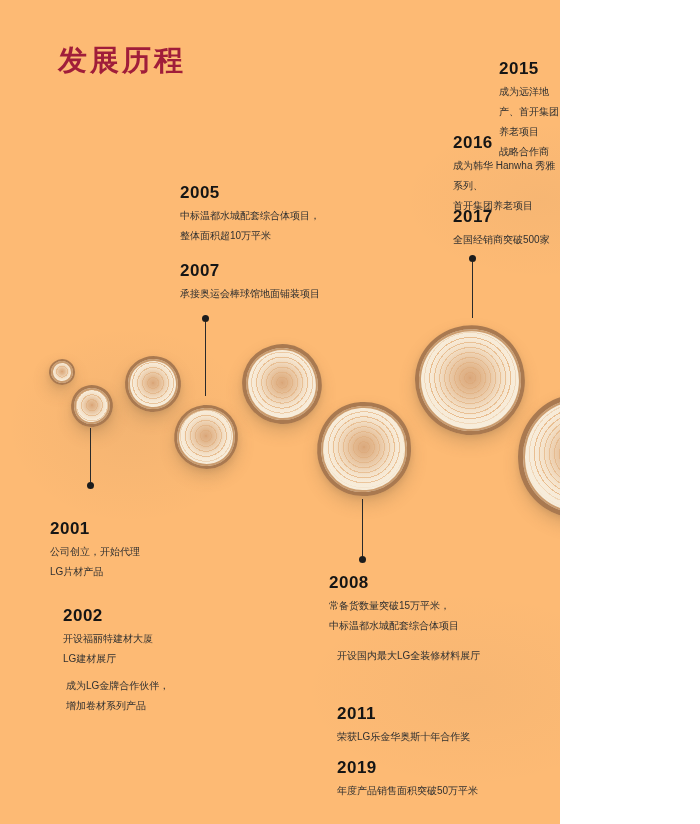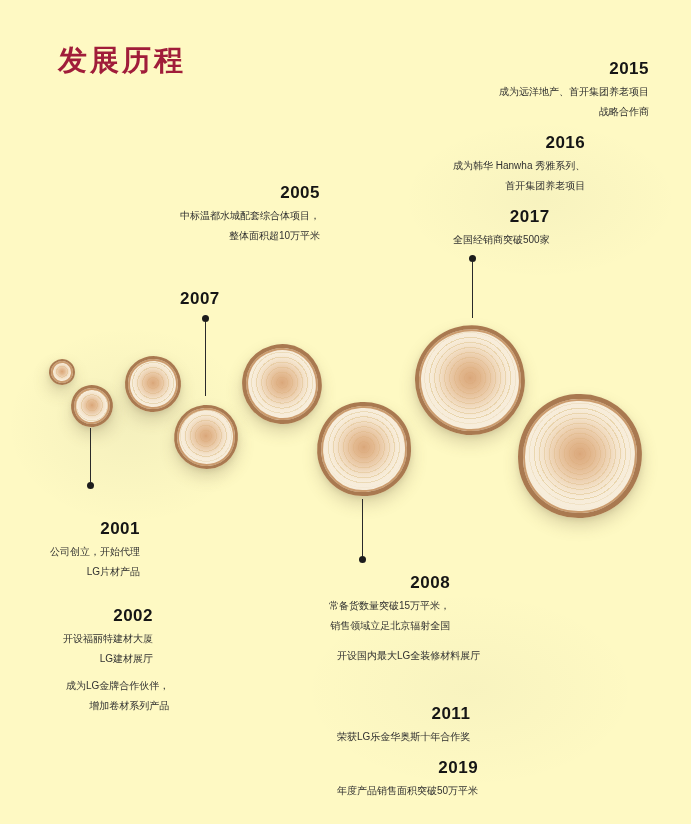--- a/index.html
+++ b/index.html
@@ -1,23 +1,22 @@
 <!DOCTYPE html>
 <html><head>
 <meta charset="utf-8">
 <style>
   html, body { margin: 0; padding: 0; background: #ffffff; }
   .page {
     position: relative;
-    width: 691px;
+    width: 560px;
     height: 824px;
-    background: #fef9c3;
+    background: #fdba74;
     overflow: hidden;
     font-family: "Liberation Sans", "DejaVu Sans", sans-serif;
-    text-align: right;
   }
 
   
   .page-title {
     position: absolute;
     left: 58px;
     top: 22px;
     font-size: 29px;
     font-weight: 800;
     letter-spacing: 3px;
@@ -46,21 +45,21 @@
   .milestone .desc {
     font-size: 10px;
     line-height: 20px;
     color: #303030;
     white-space: pre-line;
   }
   .m-2001 { left: 50px;  top: 518px; }
   .m-2002 { left: 63px;  top: 597px; margin-top: 8px; }
   .m-2004 { left: 66px;  top: 676px; }
   .m-2005 { left: 180px; top: 182px; }
-  .m-2007 { left: 180px; top: 260px; margin-top: 28px; }
+  .m-2007 { left: 180px; top: 260px; }
   .m-2008 { left: 329px; top: 572px; }
   .m-2010 { left: 337px; top: 646px; }
   .m-2011 { left: 337px; top: 703px; }
   .m-2013 { left: 337px; top: 757px; }
   .m-2015 { left: 453px; top: 58px; margin-left: 46px; }
   .m-2016 { left: 453px; top: 132px; }
   .m-2017 { left: 453px; top: 206px; }
 
   
   .connector {
@@ -171,25 +170,26 @@
     <div class="desc">成为LG金牌合作伙伴，
 增加卷材系列产品</div>
   </div>
   <div class="milestone m-2005">
     <div class="year">2005</div>
     <div class="desc">中标温都水城配套综合体项目，
 整体面积超10万平米</div>
   </div>
   <div class="milestone m-2007">
     <div class="year">2007</div>
+    <div class="desc">承接奥运会棒球馆地面铺装项目</div>
   </div>
   <div class="milestone m-2008">
     <div class="year">2008</div>
     <div class="desc">常备货数量突破15万平米，
-销售领域立足北京辐射全国</div>
+中标温都水城配套综合体项目</div>
   </div>
   <div class="milestone m-2010">
     <div class="desc">开设国内最大LG全装修材料展厅</div>
   </div>
   <div class="milestone m-2011">
     <div class="year">2011</div>
     <div class="desc">荣获LG乐金华奥斯十年合作奖</div>
   </div>
   <div class="milestone m-2013">
     <div class="year">2019</div>

